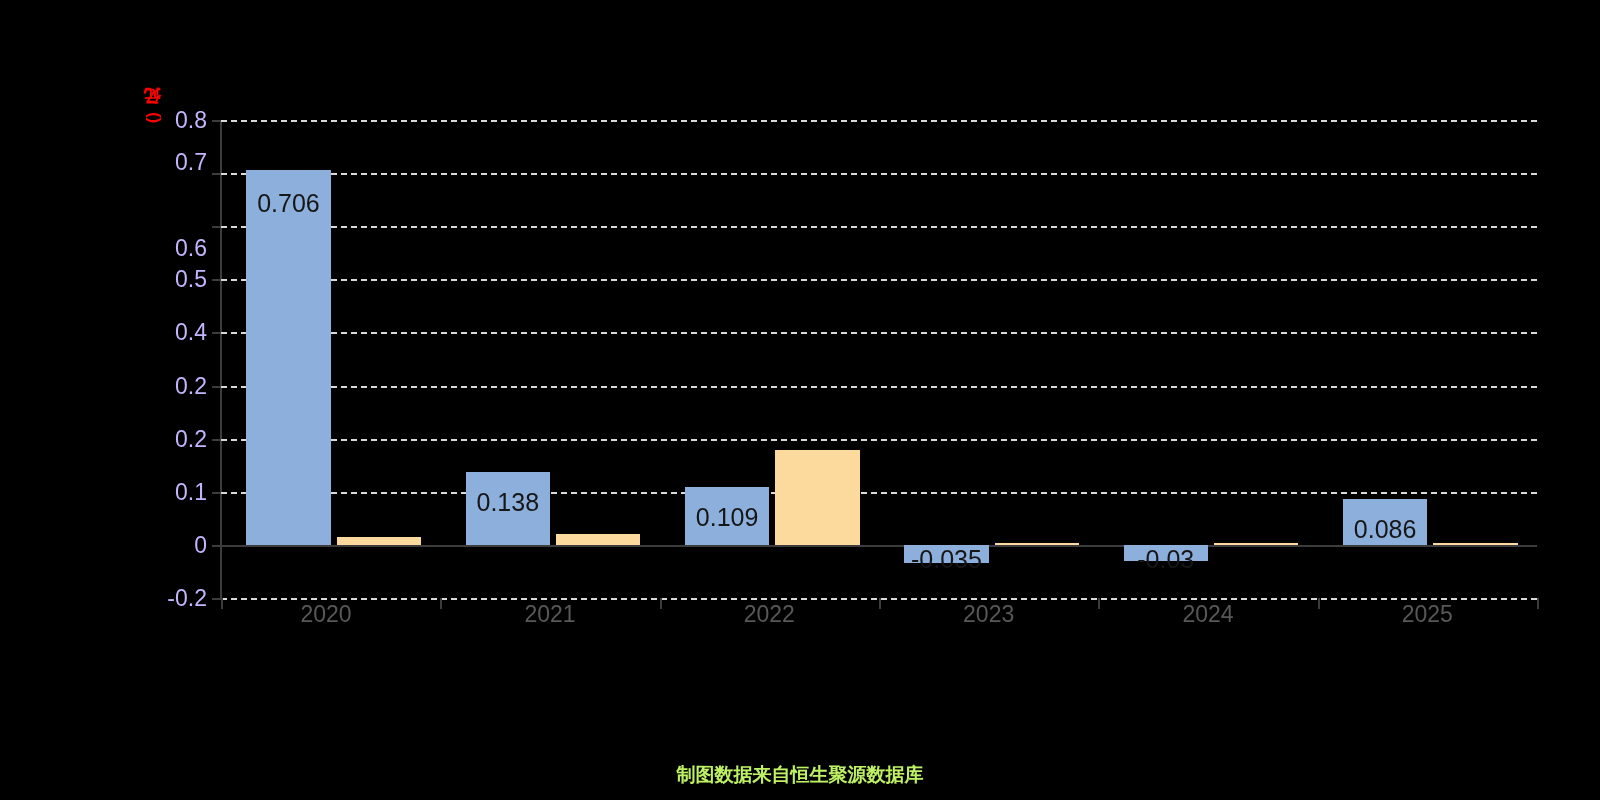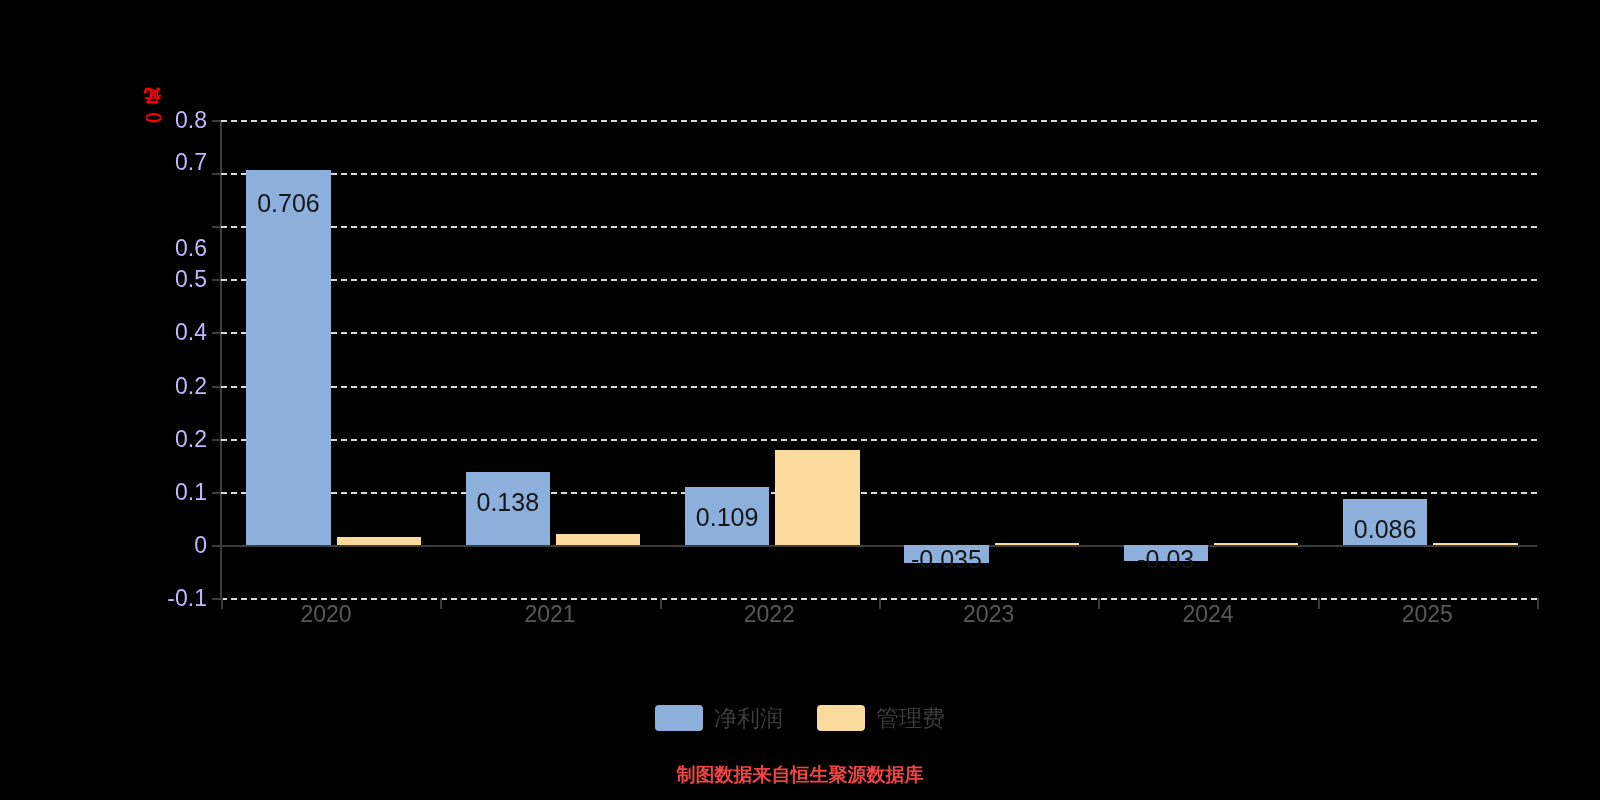--- a/index.html
+++ b/index.html
@@ -90,21 +90,21 @@
     gap:34px;
   }
   .legend-item{display:flex;align-items:center;gap:11px;}
   .legend-swatch{width:48px;height:26px;border-radius:4px;}
   .legend-text{font-size:23px;color:#3c3c3c;line-height:1;}
 
   
   .footer-note{
     position:absolute;top:762px;left:0;width:1600px;
     text-align:center;
-    font-size:19px;font-weight:bold;color:#ef4444;
+    font-size:19px;font-weight:bold;color:#bef264;
     white-space:nowrap;
   }
 </style>
 </head>
 <body>
 
 <div id="chart-root">
 
 
   <div class="y-unit">(亿元)</div>
@@ -145,43 +145,33 @@
       <div class="bar admin" title="管理费 2023: 0.003" style="left: 773.667px; top: 423.296px; width: 84.4433px; height: 2px; background: rgb(252, 217, 156);"></div>
       <div class="x-tick" style="left: 877.333px;"></div>
       <div class="bar net" title="净利润 2024: -0.03" style="left: 902.557px; top: 424.889px; width: 84.4433px; height: 15.9333px; background: rgb(140, 175, 220);"></div>
       <div class="bar admin" title="管理费 2024: 0.003" style="left: 993px; top: 423.296px; width: 84.4433px; height: 2px; background: rgb(252, 217, 156);"></div>
       <div class="x-tick" style="left: 1096.67px;"></div>
       <div class="bar net" title="净利润 2025: 0.086" style="left: 1121.89px; top: 379.213px; width: 84.4433px; height: 45.6756px; background: rgb(140, 175, 220);"></div>
       <div class="bar admin" title="管理费 2025: 0.003" style="left: 1212.33px; top: 423.296px; width: 84.4433px; height: 2px; background: rgb(252, 217, 156);"></div>
       <div class="x-tick" style="left: 1316px;"></div>
     </div>
 
-  <div class="legend">
-    <div class="legend-item">
-      <span class="legend-swatch" id="sw0" style="background: rgb(140, 175, 220);"></span>
-      <span class="legend-text">净利润</span>
-    </div>
-    <div class="legend-item">
-      <span class="legend-swatch" id="sw1" style="background: rgb(252, 217, 156);"></span>
-      <span class="legend-text">管理费</span>
-    </div>
-  </div>
 
   <div class="footer-note">制图数据来自恒生聚源数据库</div>
 
 <div class="ylab" style="left: 137px; top: 109px;">0.8</div>
     <div class="ylab" style="left: 137px; top: 151px;">0.7</div>
     <div class="ylab" style="left: 137px; top: 225px; margin-top: 12px;">0.6</div>
     <div class="ylab" style="left: 137px; top: 268.333px;">0.5</div>
     <div class="ylab" style="left: 137px; top: 321.444px;">0.4</div>
     <div class="ylab" style="left: 137px; top: 374.556px;">0.2</div>
     <div class="ylab" style="left: 137px; top: 427.667px;">0.2</div>
     <div class="ylab" style="left: 137px; top: 480.778px;">0.1</div>
     <div class="ylab" style="left: 137px; top: 533.889px;">0</div>
-    <div class="ylab" style="left: 137px; top: 587px;">-0.1</div>
+    <div class="ylab" style="left: 137px; top: 587px;">-0.2</div>
     <div class="x-label" style="left: 256px;">2020</div>
     <div class="bar-label" style="width: 124.443px; left: 226.223px; top: 191px;">0.706</div>
     <div class="x-label" style="left: 480px;">2021</div>
     <div class="bar-label" style="width: 124.443px; left: 445.557px; top: 489.596px;">0.138</div>
     <div class="x-label" style="left: 699.333px;">2022</div>
     <div class="bar-label" style="width: 124.443px; left: 664.89px; top: 504.998px;">0.109</div>
     <div class="x-label" style="left: 918.667px;">2023</div>
     <div class="bar-label" style="width: 124.443px; left: 884.223px; top: 546.889px;">-0.035</div>
     <div class="x-label" style="left: 1138px;">2024</div>
     <div class="bar-label" style="width: 124.443px; left: 1103.56px; top: 546.889px;">-0.03</div>

